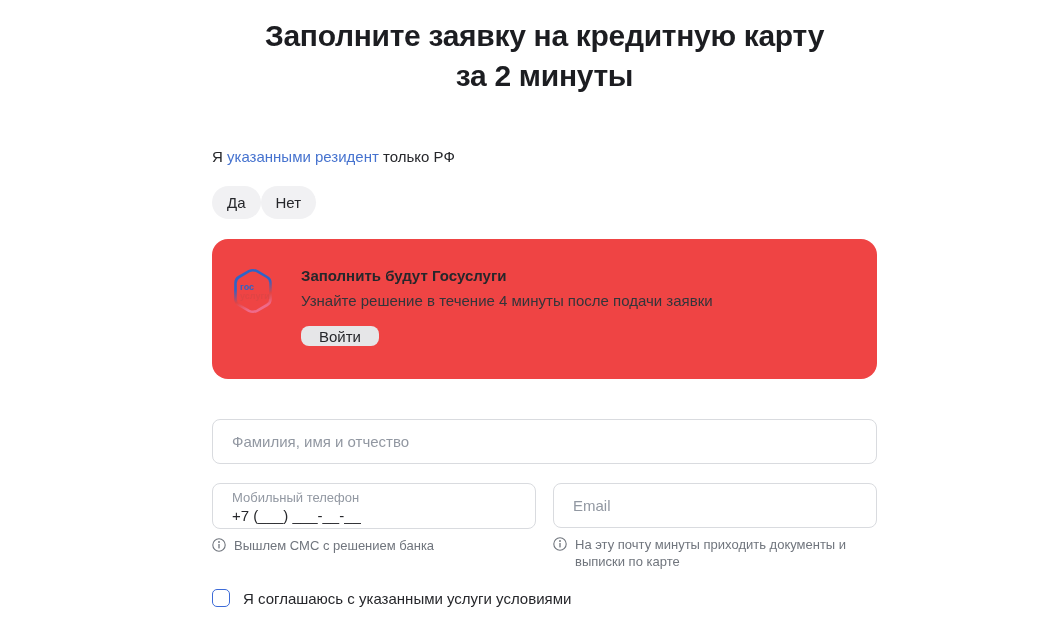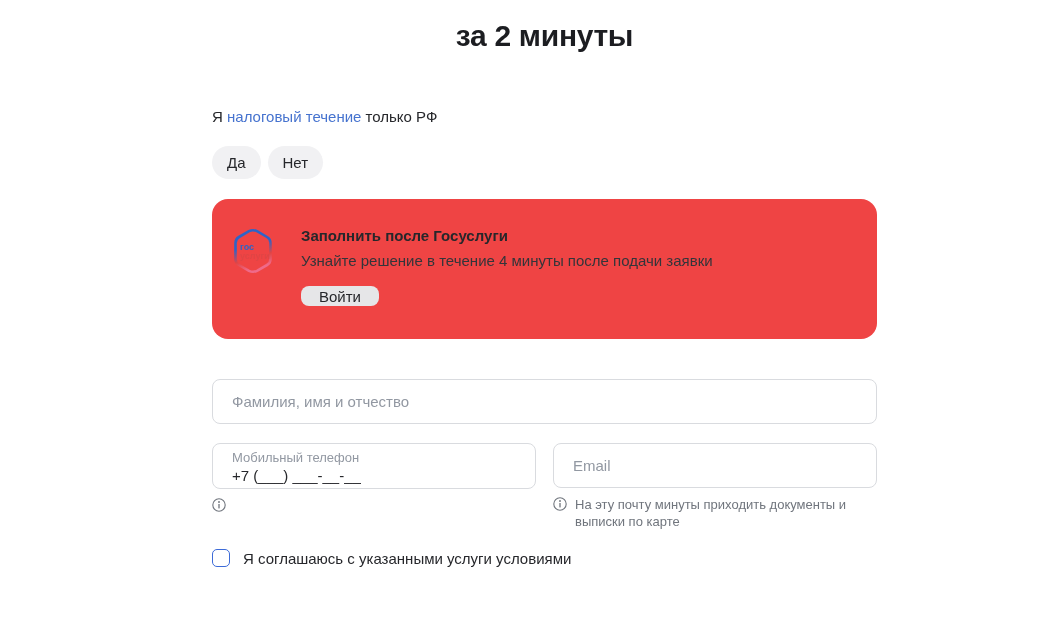--- a/index.html
+++ b/index.html
@@ -35,21 +35,21 @@
     font-size: 15px;
     line-height: 18px;
     color: #26272b;
   }
   .resident a {
     color: #4673cf;
     text-decoration: none;
     cursor: pointer;
   }
 
-  .pills { margin-top: 20px; display: flex; gap: 7px; }
+  .pills { margin-top: 20px; display: flex; }
   .pill {
     height: 33px;
     padding: 0 15px;
     border: none;
     border-radius: 17px;
     background: #f1f1f3;
     color: #26272b;
     font-size: 15px;
     font-family: inherit;
     cursor: pointer;
@@ -149,26 +149,27 @@
     cursor: pointer;
   }
 </style>
 </head>
 <body>
 
 <div class="page">
   <div class="container">
 
     <h1 class="title">
+      <span class="line">Заполните заявку на кредитную карту</span>
       <span class="line">за 2 минуты</span>
     </h1>
 
     <p class="resident">
       <span>Я</span>
-      <a href="#">налоговый течение</a>
+      <a href="#">указанными резидент</a>
       <span>только РФ</span>
     </p>
 
     <div class="pills">
       <button class="pill">Да</button>
       <button class="pill">Нет</button>
     </div>
 
     <div class="gos-card">
       <svg class="gos-logo" viewBox="0 0 40 46">
@@ -178,40 +179,41 @@
             <stop offset="0.45" stop-color="#2d64c8"></stop>
             <stop offset="0.75" stop-color="#e04545"></stop>
             <stop offset="1" stop-color="#ef6a8a"></stop>
           </linearGradient>
         </defs>
         <path d="M16 3.2 Q20 1.2 24 3.2 L34 9 Q37.5 11 37.5 15 L37.5 31 Q37.5 35 34 37 L24 42.8 Q20 44.8 16 42.8 L6 37 Q2.5 35 2.5 31 L2.5 15 Q2.5 11 6 9 Z" fill="none" stroke="url(#gosGrad)" stroke-width="2.6"></path>
         <text x="7" y="21.5" font-size="9" font-weight="bold" fill="#2d64c8" font-family="Liberation Sans, sans-serif">гос</text>
         <text x="7" y="31" font-size="9" font-weight="bold" fill="#e04545" font-family="Liberation Sans, sans-serif">услуги</text>
       </svg>
       <div class="gos-content">
-        <div class="gos-title">Заполнить после Госуслуги</div>
+        <div class="gos-title">Заполнить будут Госуслуги</div>
         <div class="gos-subtitle">Узнайте решение в течение 4 минуты после подачи заявки</div>
         <button class="gos-login">Войти</button>
       </div>
     </div>
 
     <input class="input fio" type="text" placeholder="Фамилия, имя и отчество" style="">
 
     <div class="fields-row">
       <div class="col">
         <div class="input phone-box">
           <span class="phone-label">Мобильный телефон</span>
           <input type="text" value="+7 (___) ___-__-__" style="">
         </div>
         <div class="hint">
           <svg width="14" height="14" viewBox="0 0 14 14">
             <circle cx="7" cy="7" r="6.2" fill="none" stroke="#70757d" stroke-width="1.1"></circle>
             <rect x="6.35" y="6" width="1.3" height="4.4" fill="#70757d"></rect>
             <circle cx="7" cy="4" r="0.95" fill="#70757d"></circle>
           </svg>
+          <span>Вышлем СМС с решением банка</span>
         </div>
       </div>
       <div class="col">
         <input class="input email-input" type="text" placeholder="Email" style="">
         <div class="hint">
           <svg width="14" height="14" viewBox="0 0 14 14">
             <circle cx="7" cy="7" r="6.2" fill="none" stroke="#70757d" stroke-width="1.1"></circle>
             <rect x="6.35" y="6" width="1.3" height="4.4" fill="#70757d"></rect>
             <circle cx="7" cy="4" r="0.95" fill="#70757d"></circle>
           </svg>

